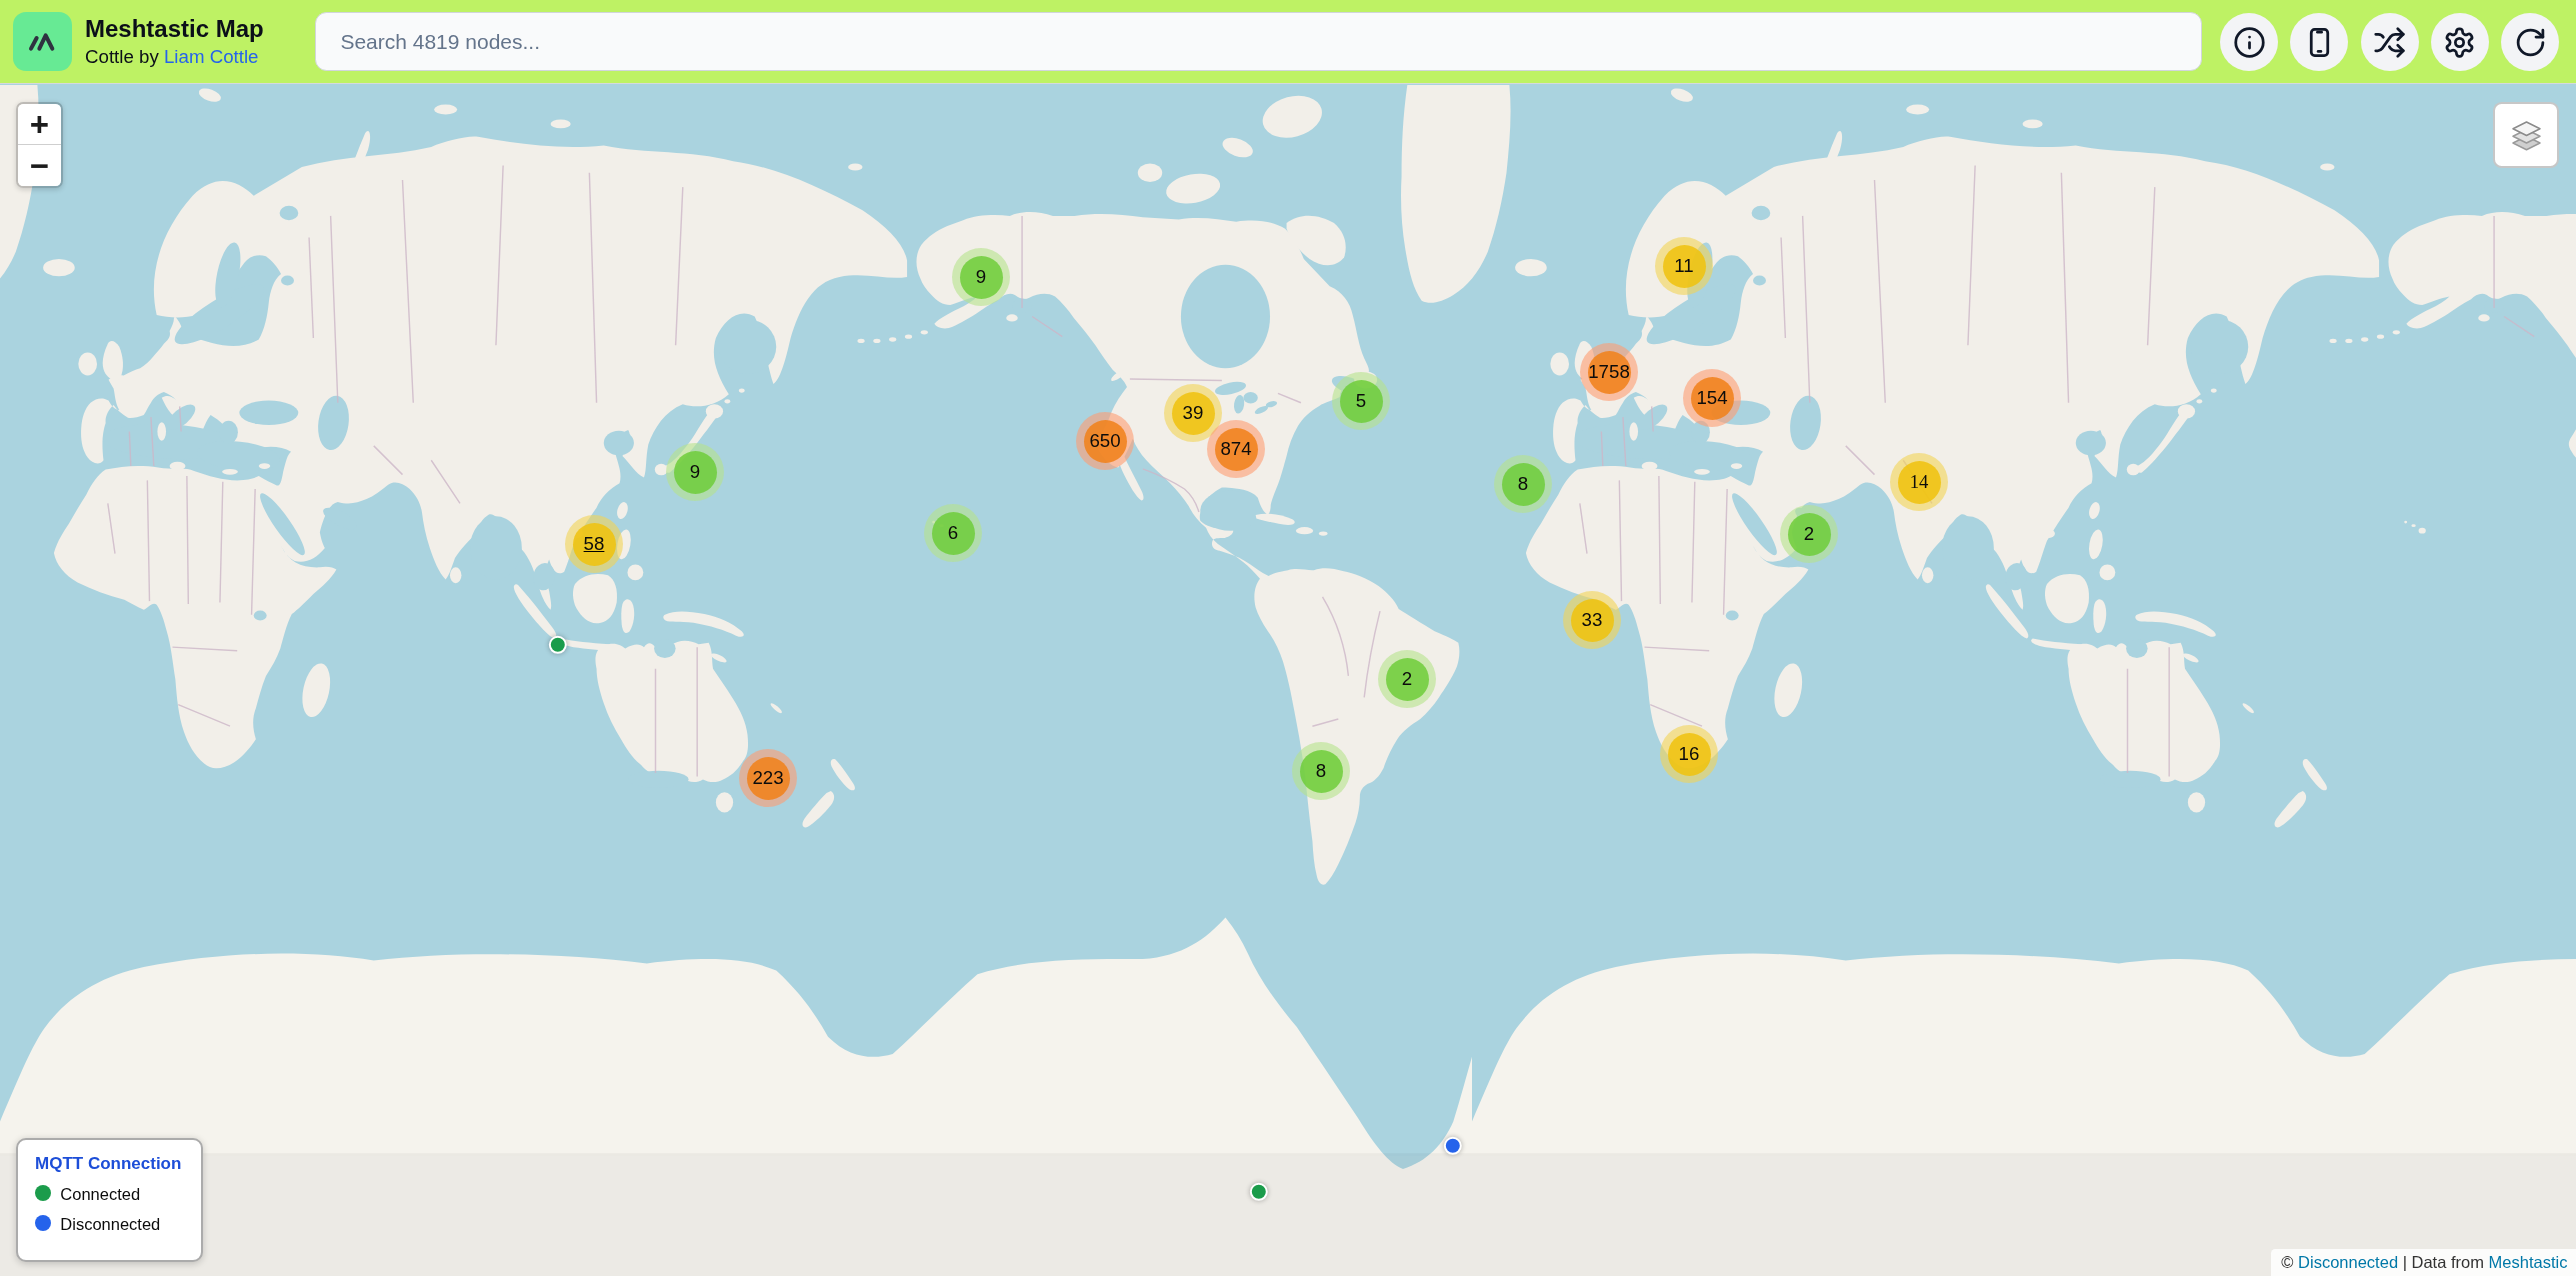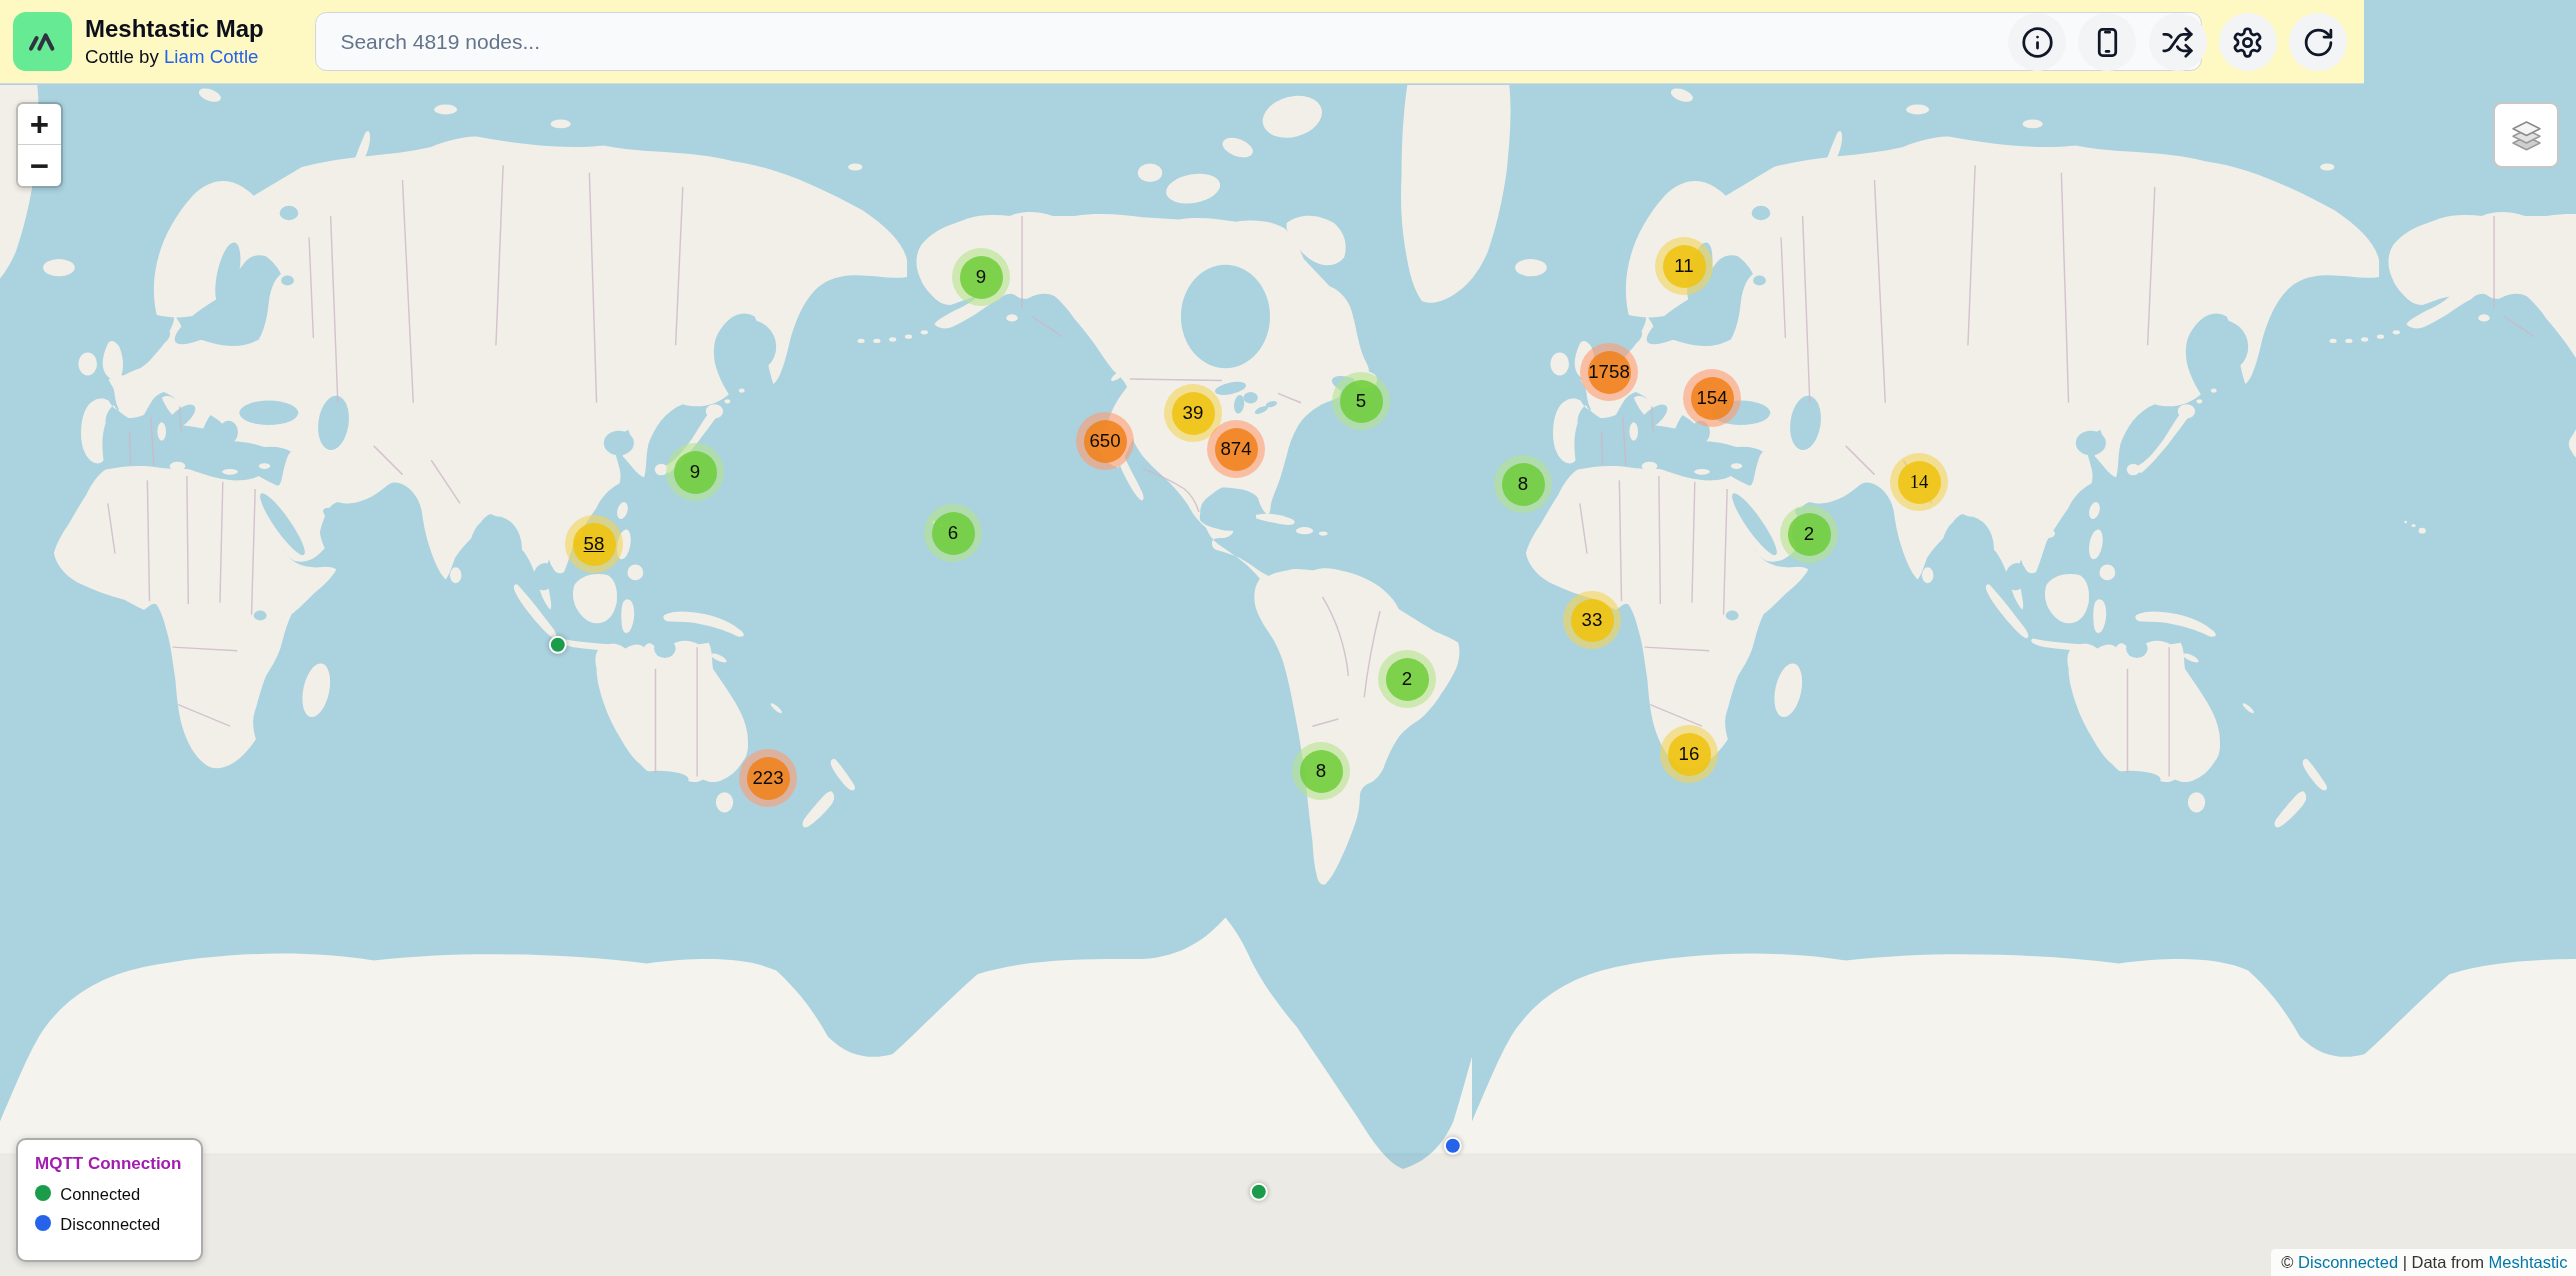--- a/index.html
+++ b/index.html
@@ -1,19 +1,19 @@
 <!DOCTYPE html>
 <html style="font-size:11.5px"><head>
 <meta charset="utf-8">
 <style>
   html,body{margin:0;padding:0;background:#fff;}
   .stage{position:relative;width:2576px;height:1277px;overflow:hidden;font-family:"Liberation Sans",sans-serif;background:#aad3df;}
 
   
-  .header{position:absolute;top:0;left:0;width:2364px;height:83px;background:#fef9c3;border-bottom:1.4px solid #d6d9dc;z-index:50;}
+  .header{position:absolute;top:0;left:0;width:2576px;height:83px;background:#bef264;border-bottom:1.4px solid #d6d9dc;z-index:50;}
   .logo{position:absolute;left:13px;top:11.5px;width:59px;height:59px;border-radius:13px;background:#67ea94;display:flex;align-items:center;justify-content:center;}
   .brand-text{position:absolute;left:85px;top:15px;}
   .title{font-size:24px;font-weight:bold;color:#0b0f19;line-height:1.2;}
   .subtitle{font-size:18.7px;color:#0b0f19;margin-top:2.2px;}
   .subtitle a{color:#2563eb;text-decoration:none;cursor:pointer;}
   .search{position:absolute;left:315px;top:12.2px;width:1887px;height:59px;box-sizing:border-box;background:#f9fafb;border:1.4px solid #d1d5db;border-radius:11.5px;font-size:21px;color:#1f2937;padding:0 24.4px;outline:none;font-family:"Liberation Sans",sans-serif;}
   .search::placeholder{color:#64748b;}
   .actions{position:absolute;right:17px;top:13px;display:flex;gap:12.2px;}
   .icon-btn{width:58px;height:58px;border-radius:50%;background:#f3f4f6;border:none;display:flex;align-items:center;justify-content:center;cursor:pointer;padding:0;}
   .icon-btn svg{width:33px;height:33px;stroke:#101828;stroke-width:2;fill:none;stroke-linecap:round;stroke-linejoin:round;}
@@ -29,21 +29,21 @@
   .node-dot{position:absolute;width:14.4px;height:14.4px;border-radius:50%;border:2.9px solid #ffffff;transform:translate(-50%,-50%);box-shadow:0 0 5.8px rgba(0,0,0,.3);pointer-events:auto;cursor:pointer;}
 
   
   .zoom-ctl{position:absolute;left:16px;top:102px;width:43px;border:2.9px solid rgba(0,0,0,.22);border-radius:7.2px;overflow:hidden;z-index:20;box-shadow:0 1.4px 5.8px rgba(0,0,0,.15);}
   .zoom-btn{display:block;width:43px;height:41px;background:#fff;border:none;font-size:33px;font-weight:bold;color:#1c1c1c;line-height:39px;text-align:center;cursor:pointer;padding:0;font-family:"Liberation Sans",sans-serif;}
   .zoom-btn:first-child{border-bottom:1.4px solid #cfcfcf;}
   .layers-ctl{position:absolute;left:2493px;top:102px;width:62px;height:62px;background:#fff;border:2.9px solid rgba(0,0,0,.22);border-radius:8.6px;display:flex;align-items:center;justify-content:center;z-index:20;cursor:pointer;}
 
   
   .legend{position:absolute;left:16px;top:1138px;width:187px;height:124px;box-sizing:border-box;background:#fff;border:2.2px solid #ababab;border-radius:10px;padding:14.4px 0 0 17px;z-index:20;box-shadow:0 1.4px 7.2px rgba(0,0,0,.18);}
-  .legend-title{font-size:17px;font-weight:bold;color:#a21caf;}
+  .legend-title{font-size:17px;font-weight:bold;color:#1d4ed8;}
   .legend-row{display:flex;align-items:flex-start;gap:9.3px;margin-top:10.8px;}
   .legend-dot{width:16px;height:16px;border-radius:50%;flex:0 0 auto;}
   .legend-label{font-size:16.5px;color:#0c0c0c;}
 
   
   .attribution{position:absolute;right:0;bottom:0;background:rgba(255,255,255,.85);padding:3.6px 8.6px 5px 10px;font-size:16.5px;color:#333;z-index:20;white-space:nowrap;border-top-left-radius:4.3px;}
   .attribution a{color:#0078A8;text-decoration:none;cursor:pointer;}
 </style>
 </head>
 <body>

